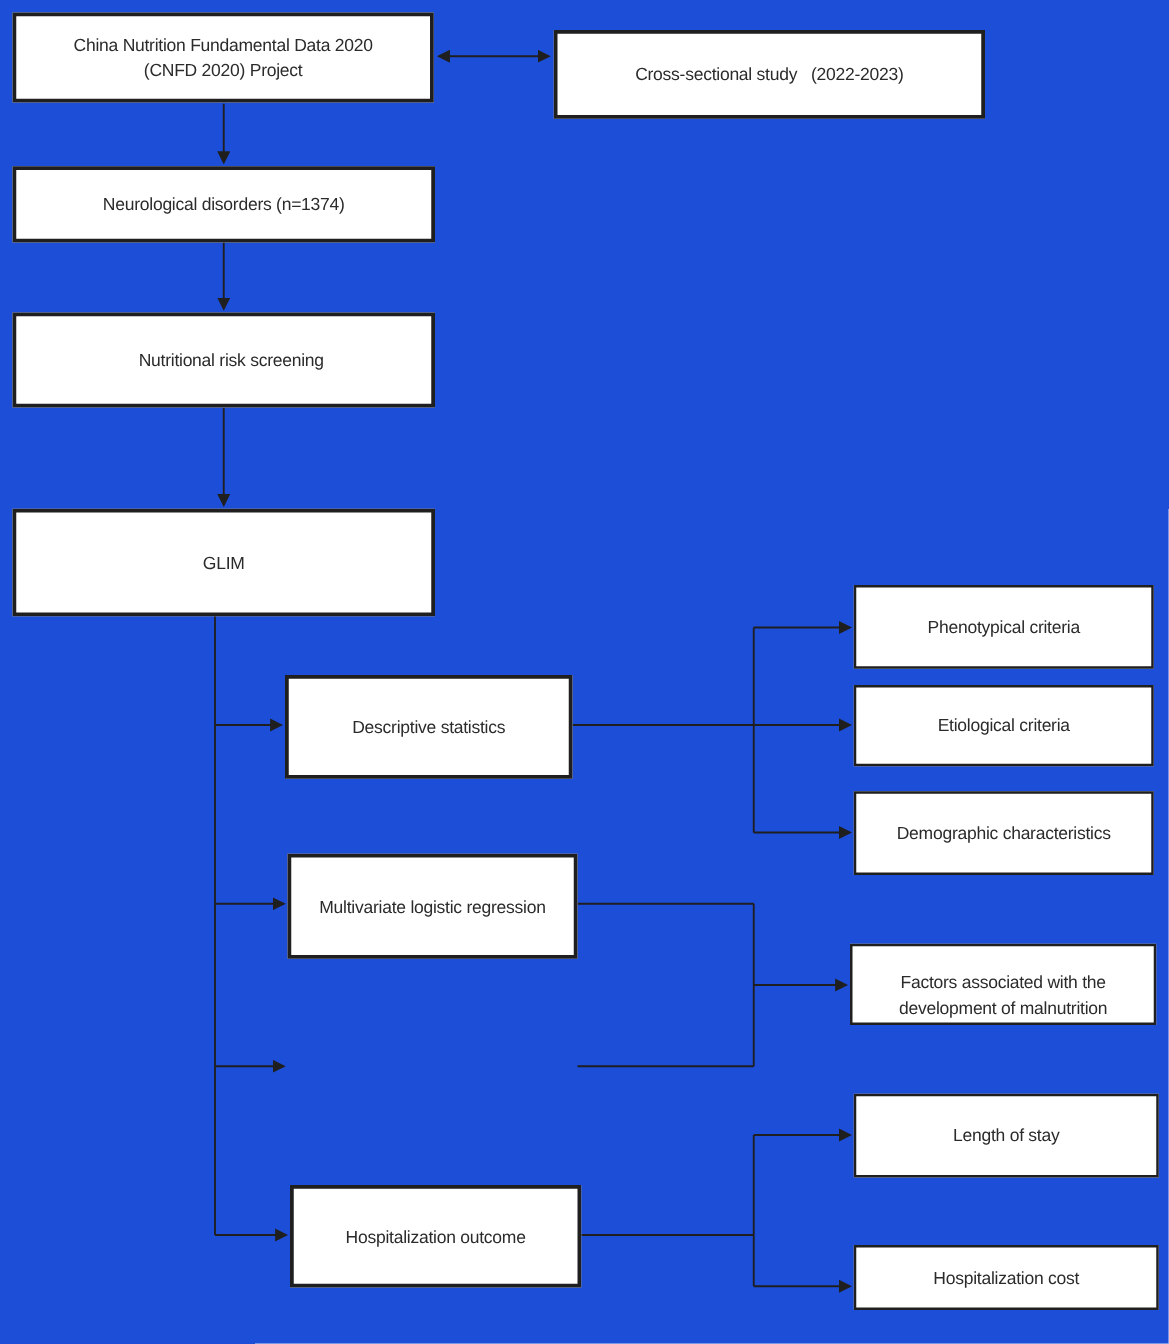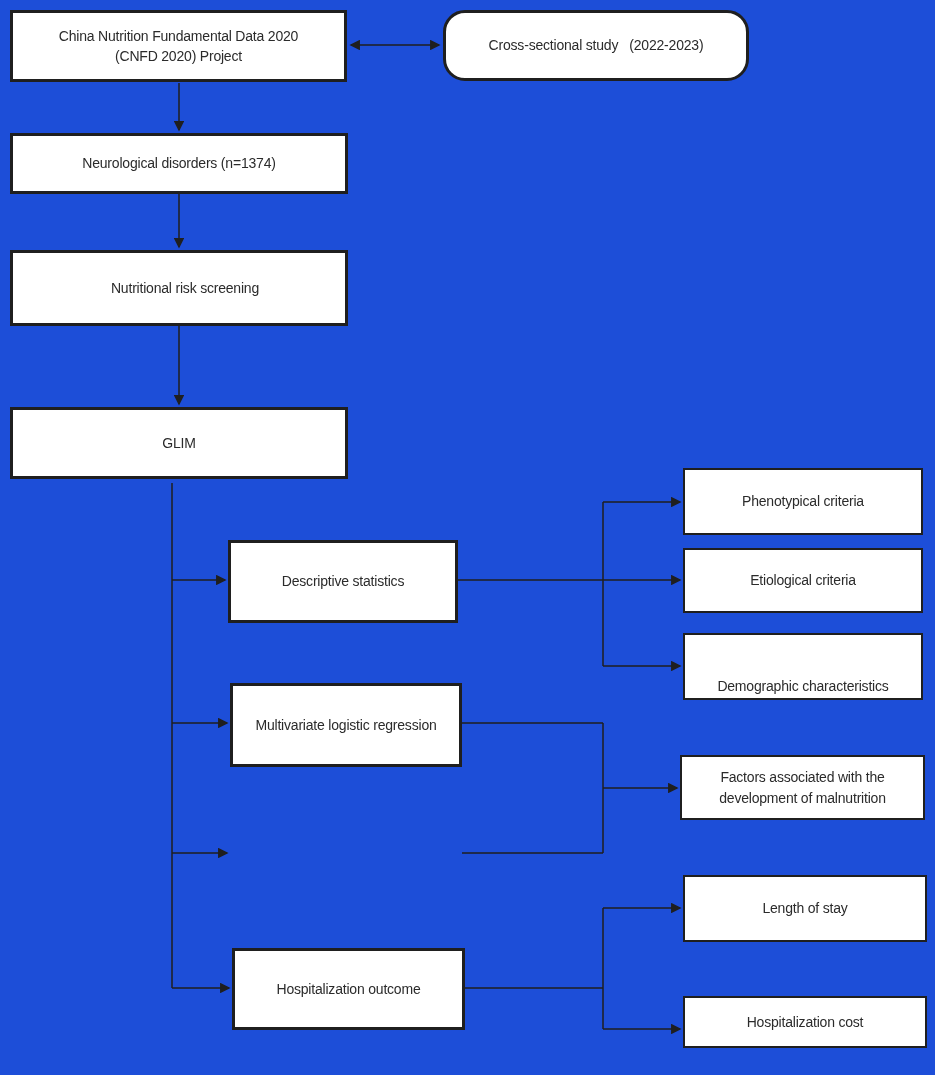--- a/index.html
+++ b/index.html
@@ -74,33 +74,33 @@
     <path class="edge" d="M603,908 V1029"></path>
     <path class="edge" d="M603,908 H680" marker-end="url(#arrow)"></path>
     <path class="edge" d="M603,1029 H680" marker-end="url(#arrow)"></path>
   </svg>
 
   <div class="box" style="left:10px; top:10px; width:337px; height:72px;">
     <span>China Nutrition Fundamental Data 2020</span>
     <span>(CNFD 2020) Project</span>
   </div>
 
-  <div class="box" style="left:443px; top:10px; width:306px; height:71px;border-radius:22px;">
+  <div class="box" style="left:443px; top:24px; width:345px; height:71px;">
     <span class="pre">Cross-sectional study   (2022-2023)</span>
   </div>
 
   <div class="box" style="left:10px; top:133px; width:338px; height:61px;">
     <span>Neurological disorders (n=1374)</span>
   </div>
 
   <div class="box" style="left:10px; top:250px; width:338px; height:76px;padding-left:18px;">
     <span>Nutritional risk screening</span>
   </div>
 
-  <div class="box" style="left:10px; top:407px; width:338px; height:72px;">
+  <div class="box" style="left:10px; top:407px; width:338px; height:86px;">
     <span>GLIM</span>
   </div>
 
   <div class="box" style="left:228px; top:540px; width:230px; height:83px;">
     <span>Descriptive statistics</span>
   </div>
 
   <div class="box" style="left:230px; top:683px; width:232px; height:84px;">
     <span>Multivariate logistic regression</span>
   </div>
@@ -111,25 +111,25 @@
   </div>
 
   <div class="box thin" style="left:683px; top:468px; width:240px; height:67px;">
     <span>Phenotypical criteria</span>
   </div>
 
   <div class="box thin" style="left:683px; top:548px; width:240px; height:65px;">
     <span>Etiological criteria</span>
   </div>
 
-  <div class="box thin" style="left:683px; top:633px; width:240px; height:67px;justify-content:flex-end;">
+  <div class="box thin" style="left:683px; top:633px; width:240px; height:67px;">
     <span>Demographic characteristics</span>
   </div>
 
-  <div class="box thin" style="left:680px; top:755px; width:245px; height:65px;">
+  <div class="box thin" style="left:680px; top:755px; width:245px; height:65px;justify-content:flex-end;">
     <span>Factors associated with the</span>
     <span>development of malnutrition</span>
   </div>
 
   <div class="box thin" style="left:683px; top:875px; width:244px; height:67px;">
     <span>Length of stay</span>
   </div>
 
   <div class="box thin" style="left:683px; top:996px; width:244px; height:52px;">
     <span>Hospitalization cost</span>

